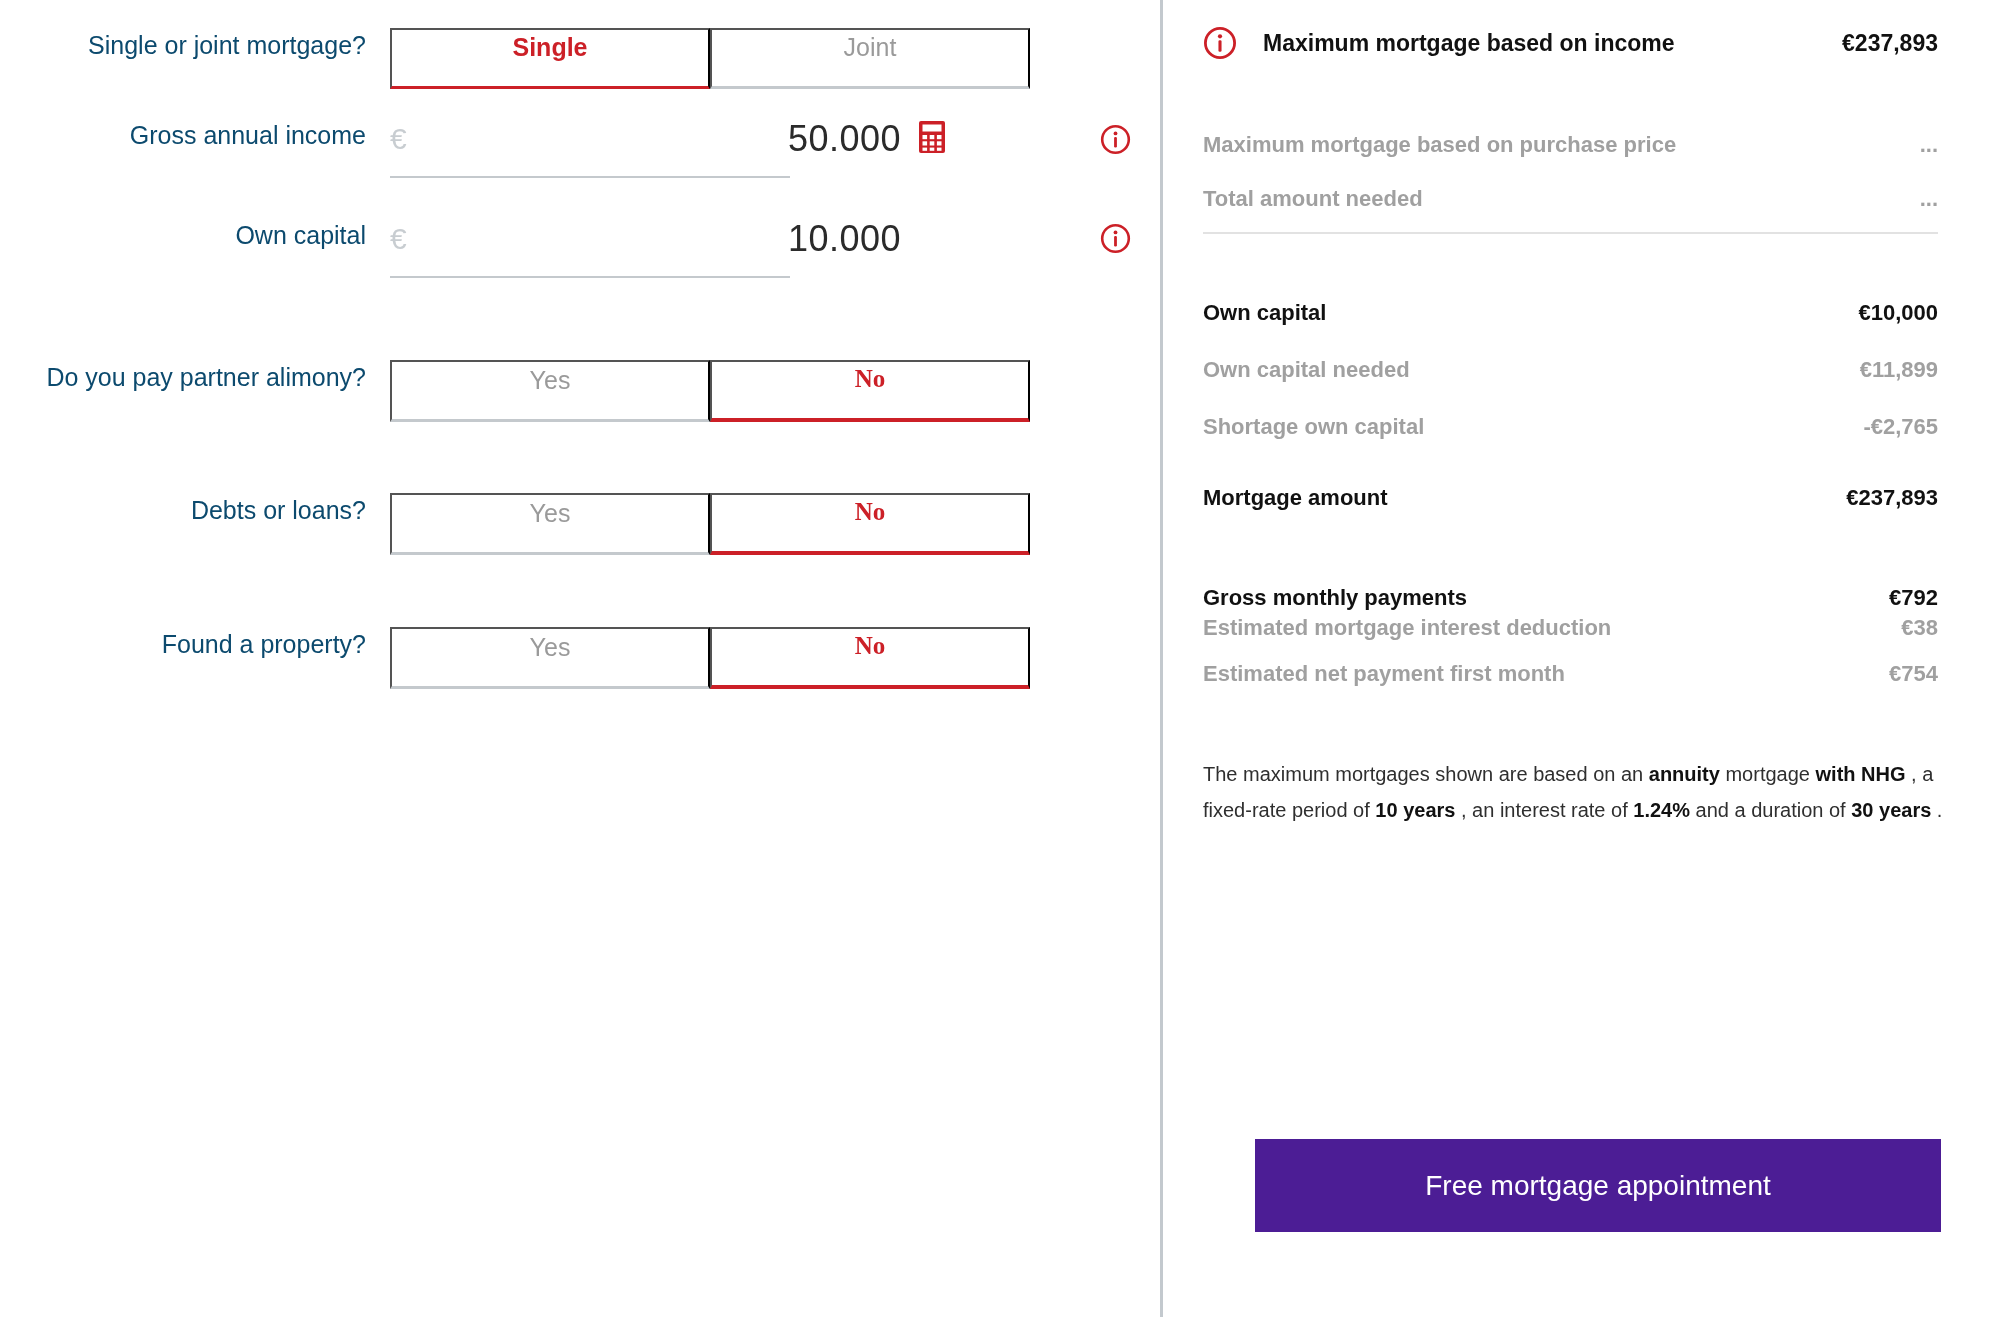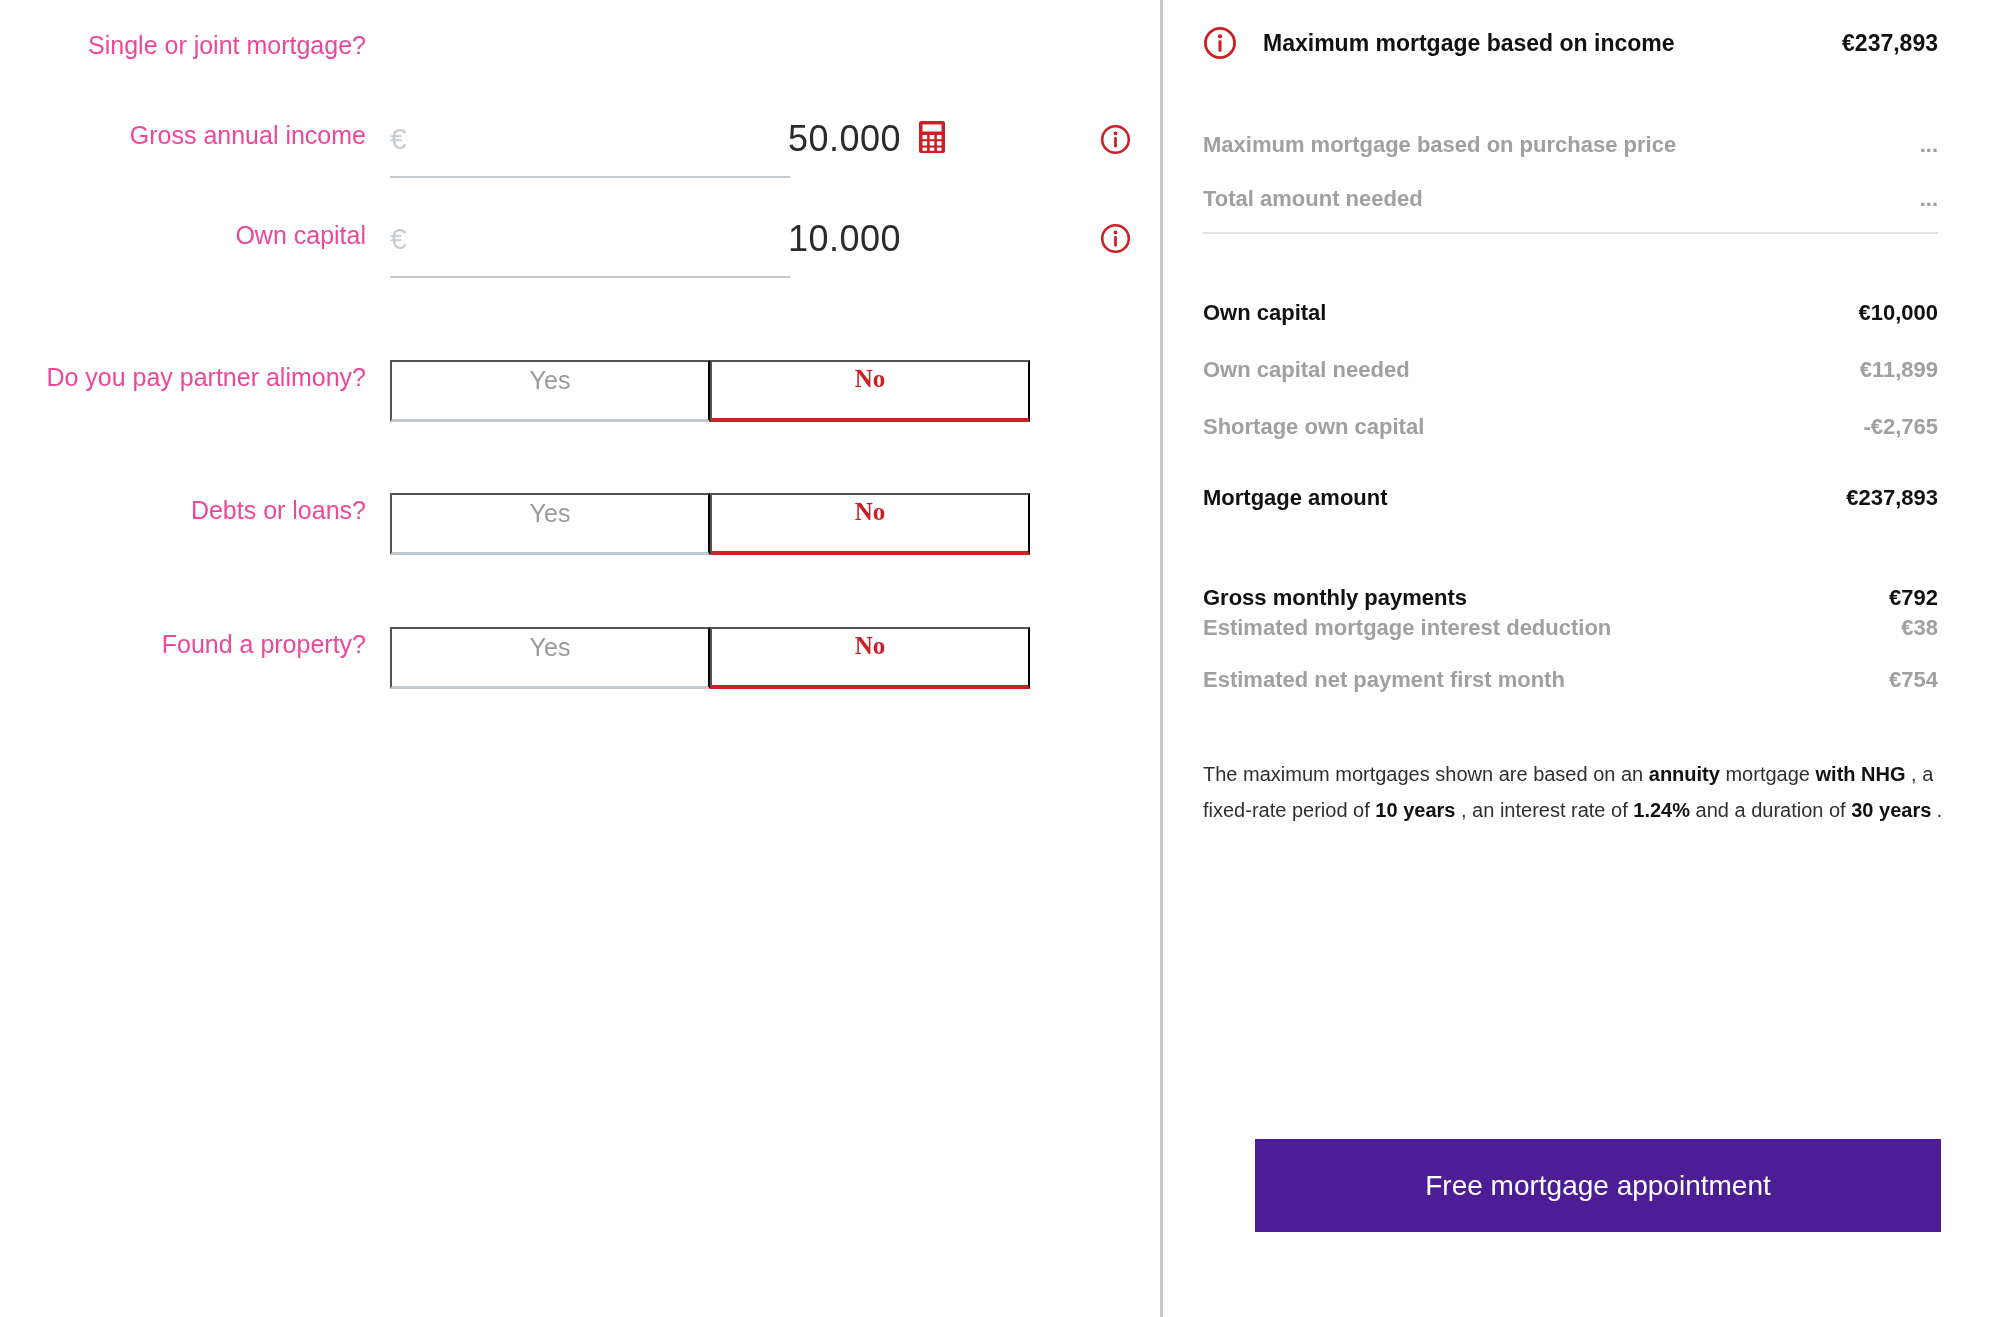--- a/index.html
+++ b/index.html
@@ -11,21 +11,21 @@
   }
   .page { position: relative; width: 2000px; height: 1317px; display: flex; }
 
   
   .left-panel { width: 1160px; height: 1317px; position: relative; flex: none; }
 
   .form-row { position: absolute; display: flex; align-items: flex-start; }
 
   .row-label {
     width: 390px; text-align: right; padding-right: 24px;
-    font-size: 25px; color: #ec4899; line-height: 34px;
+    font-size: 25px; color: #0c4a6e; line-height: 34px;
     white-space: nowrap;
   }
 
   
   .choice-group { display: flex; width: 640px; }
   .choice {
     flex: 1; text-align: center; font-size: 25px;
     padding-bottom: 22px; line-height: 34px;
     border-bottom: 3px solid #c4c9cd;
     color: #9a9a9a; cursor: pointer; background: none;
@@ -108,20 +108,24 @@
 </style>
 </head>
 <body>
 
 <div class="page">
 
   <div class="left-panel">
 
     <div class="form-row" style="left:0; top:28px;">
       <div class="row-label">Single or joint mortgage?</div>
+      <div class="choice-group">
+        <button class="choice sel">Single</button>
+        <button class="choice">Joint</button>
+      </div>
     </div>
 
     <div class="form-row" style="left:0; top:118px;">
       <div class="row-label">Gross annual income</div>
       <div class="money-field">
         <span class="euro-sign">€</span>
         <input class="money-val" type="text" value="50.000" style="">
         <span class="calc-icon">
           <svg width="26" height="32" viewBox="0 0 26 32">
             <rect x="0" y="0" width="26" height="32" rx="2" fill="#CC2027"></rect>
@@ -238,21 +242,21 @@
         <span class="lbl">Mortgage amount</span>
         <span class="val">€237,893</span>
       </div>
     </div>
 
     <div class="block" style="top:583px;">
       <div class="sum-row bold" style="">
         <span class="lbl">Gross monthly payments</span>
         <span class="val">€792</span>
       </div>
-      <div class="sum-row muted" style="margin-bottom:22px;align-items:center;">
+      <div class="sum-row muted" style="margin-bottom:16px;align-items:center;">
         <span class="lbl">Estimated mortgage interest deduction</span>
         <span class="val">€38</span>
       </div>
       <div class="sum-row muted">
         <span class="lbl">Estimated net payment first month</span>
         <span class="val">€754</span>
       </div>
     </div>
 
     <div class="disclaimer"><span>The maximum mortgages shown are based on an </span><b>annuity</b><span> mortgage </span><b>with NHG</b><span> , a fixed-rate period of </span><b>10 years</b><span> , an interest rate of </span><b>1.24%</b><span> and a duration of </span><b>30 years</b><span> .</span></div>

